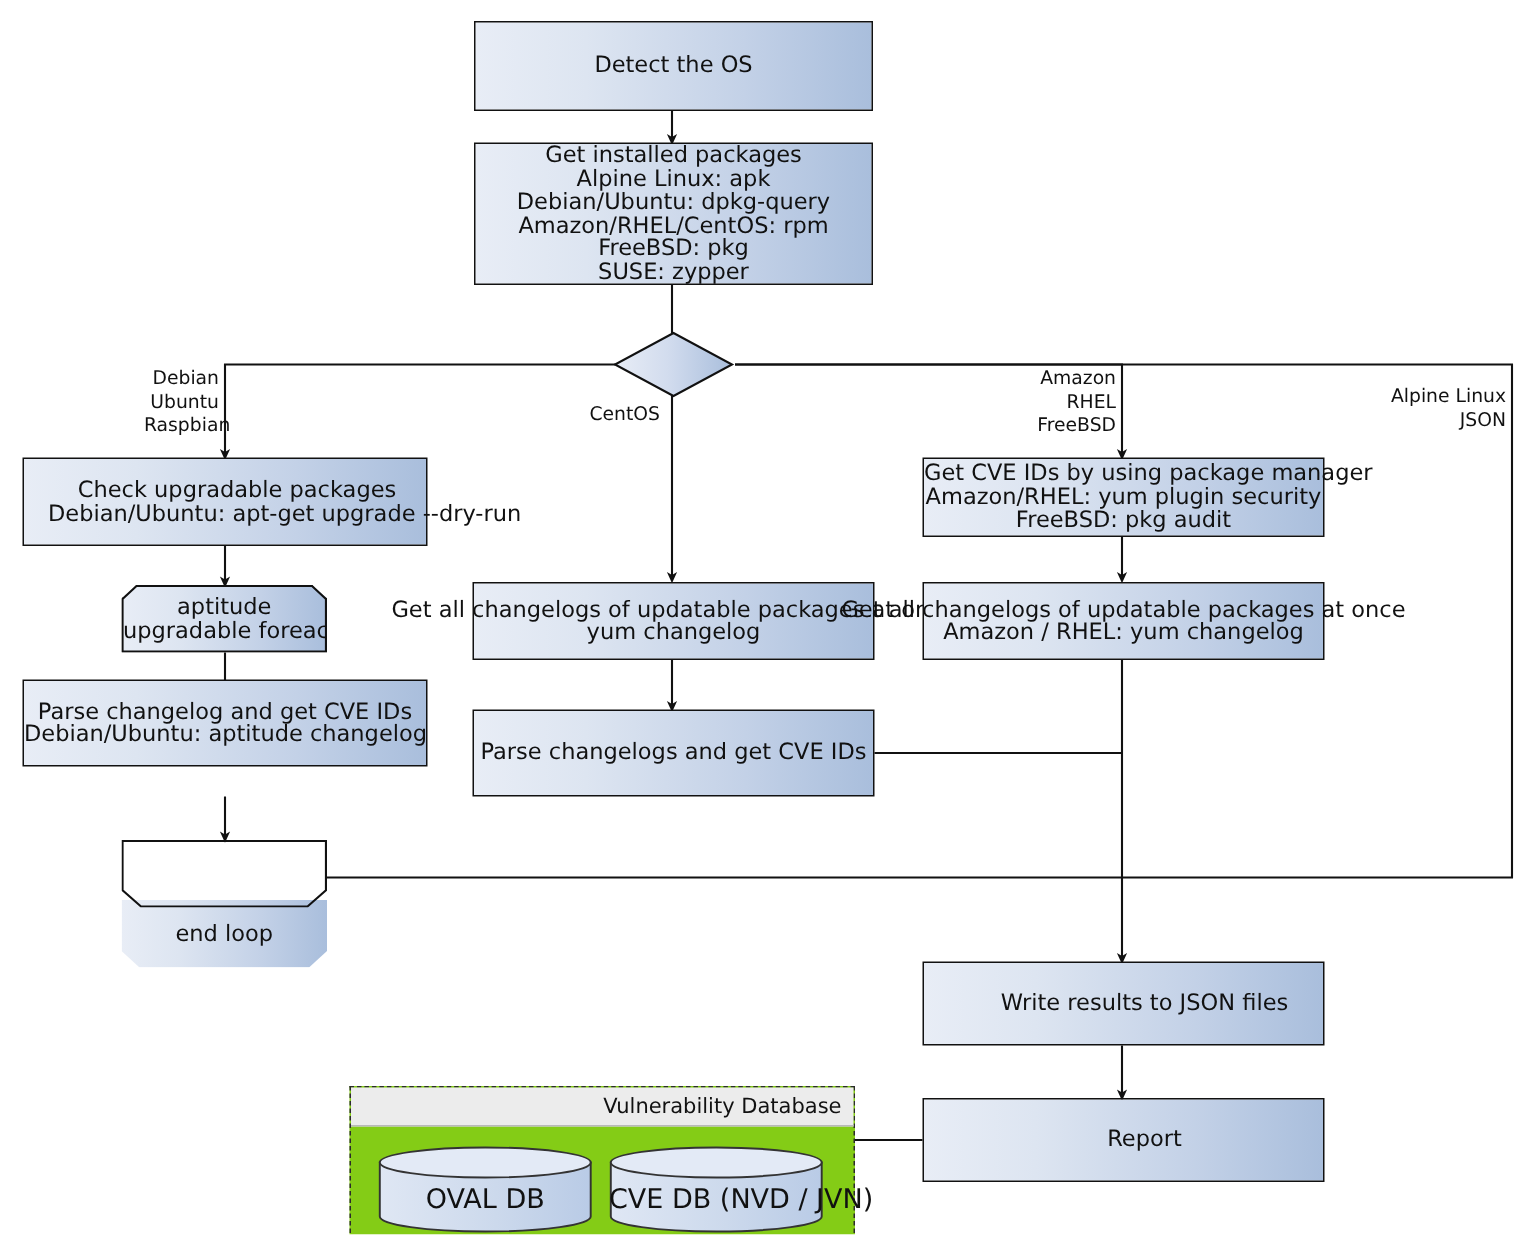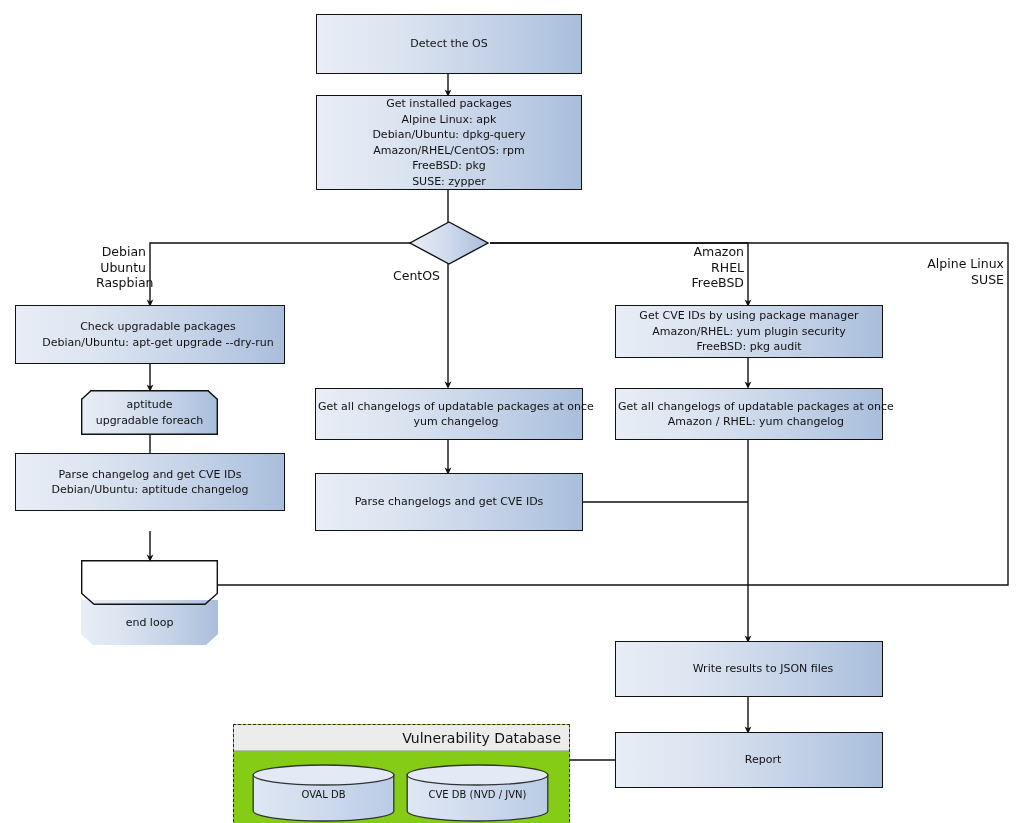--- a/index.html
+++ b/index.html
@@ -23,23 +23,24 @@
     top: 0;
     width: 1019px;
     height: 823px;
     pointer-events: none;
   }
   .node {
     position: absolute;
     box-sizing: border-box;
     display: flex;
     align-items: center;
+    justify-content: center;
     text-align: center;
     color: #111111;
-    font-size: 11px;
+    font-size: 15px;
     line-height: 15.5px;
     white-space: nowrap;
   }
   .boxfill {
     background: linear-gradient(to right, #e8edf6 0%, #dde5f1 28%, #c3d1e7 68%, #a9bedc 100%);
     border: 1.3px solid #111111;
   }
   .node .txt {
     width: 100%;
     padding: 0 2px;
@@ -90,21 +91,21 @@
     color: #111111;
   }
   .cylinder {
     position: absolute;
   }
   .cyl-label {
     position: absolute;
     left: 0;
     width: 100%;
     text-align: center;
-    font-size: 10px;
+    font-size: 18px;
     color: #111111;
     white-space: nowrap;
   }
   .edge-label {
     position: absolute;
     font-size: 12.5px;
     line-height: 15.5px;
     color: #111111;
     white-space: nowrap;
   }
@@ -192,21 +193,21 @@
   </div>
 
   <div class="edge-label lbl-right" style="left:640px; top:244px; width:104px;">
     <div>Amazon</div>
     <div>RHEL</div>
     <div>FreeBSD</div>
   </div>
 
   <div class="edge-label lbl-right" style="left:880px; top:256px; width:124px;">
     <div>Alpine Linux</div>
-    <div>SUSE</div>
+    <div>JSON</div>
   </div>
 
   <div class="node boxfill" style="left:15px; top:305px; width:270px; height:59px;padding-left:16px;">
     <div class="txt">
         <div>Check upgradable packages</div>
         <div>Debian/Ubuntu: apt-get upgrade --dry-run</div>
       </div>
   </div>
 
   <div class="loop-start-wrap" style="left:81px; top:390px; width:137px; height:45px;">

